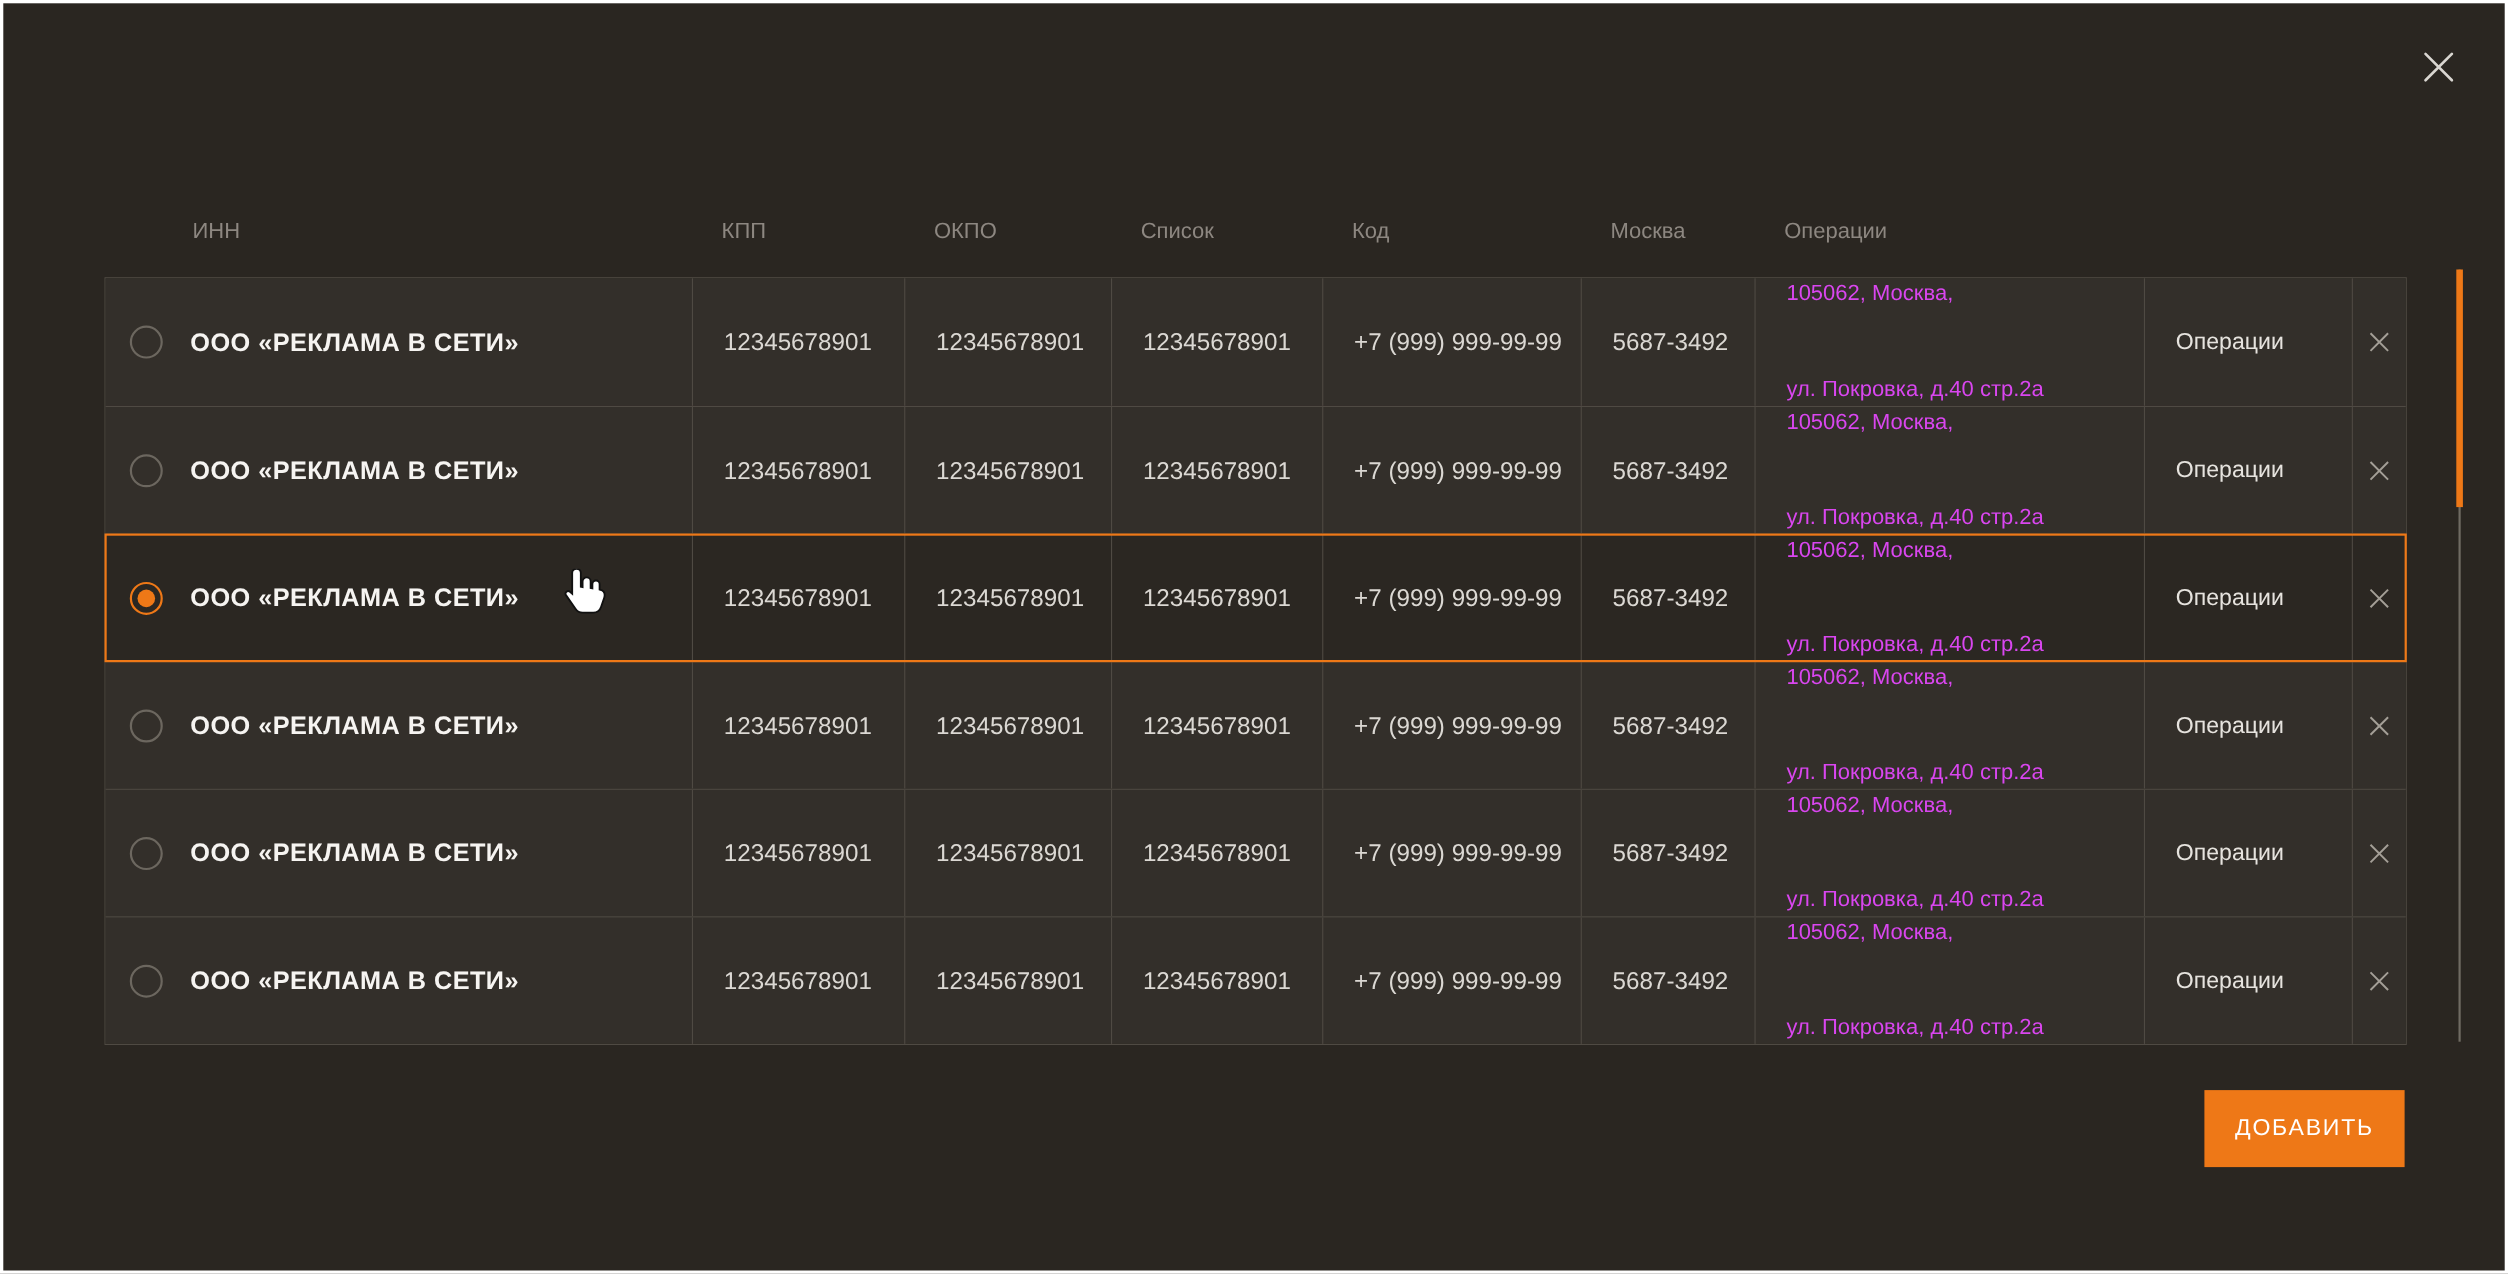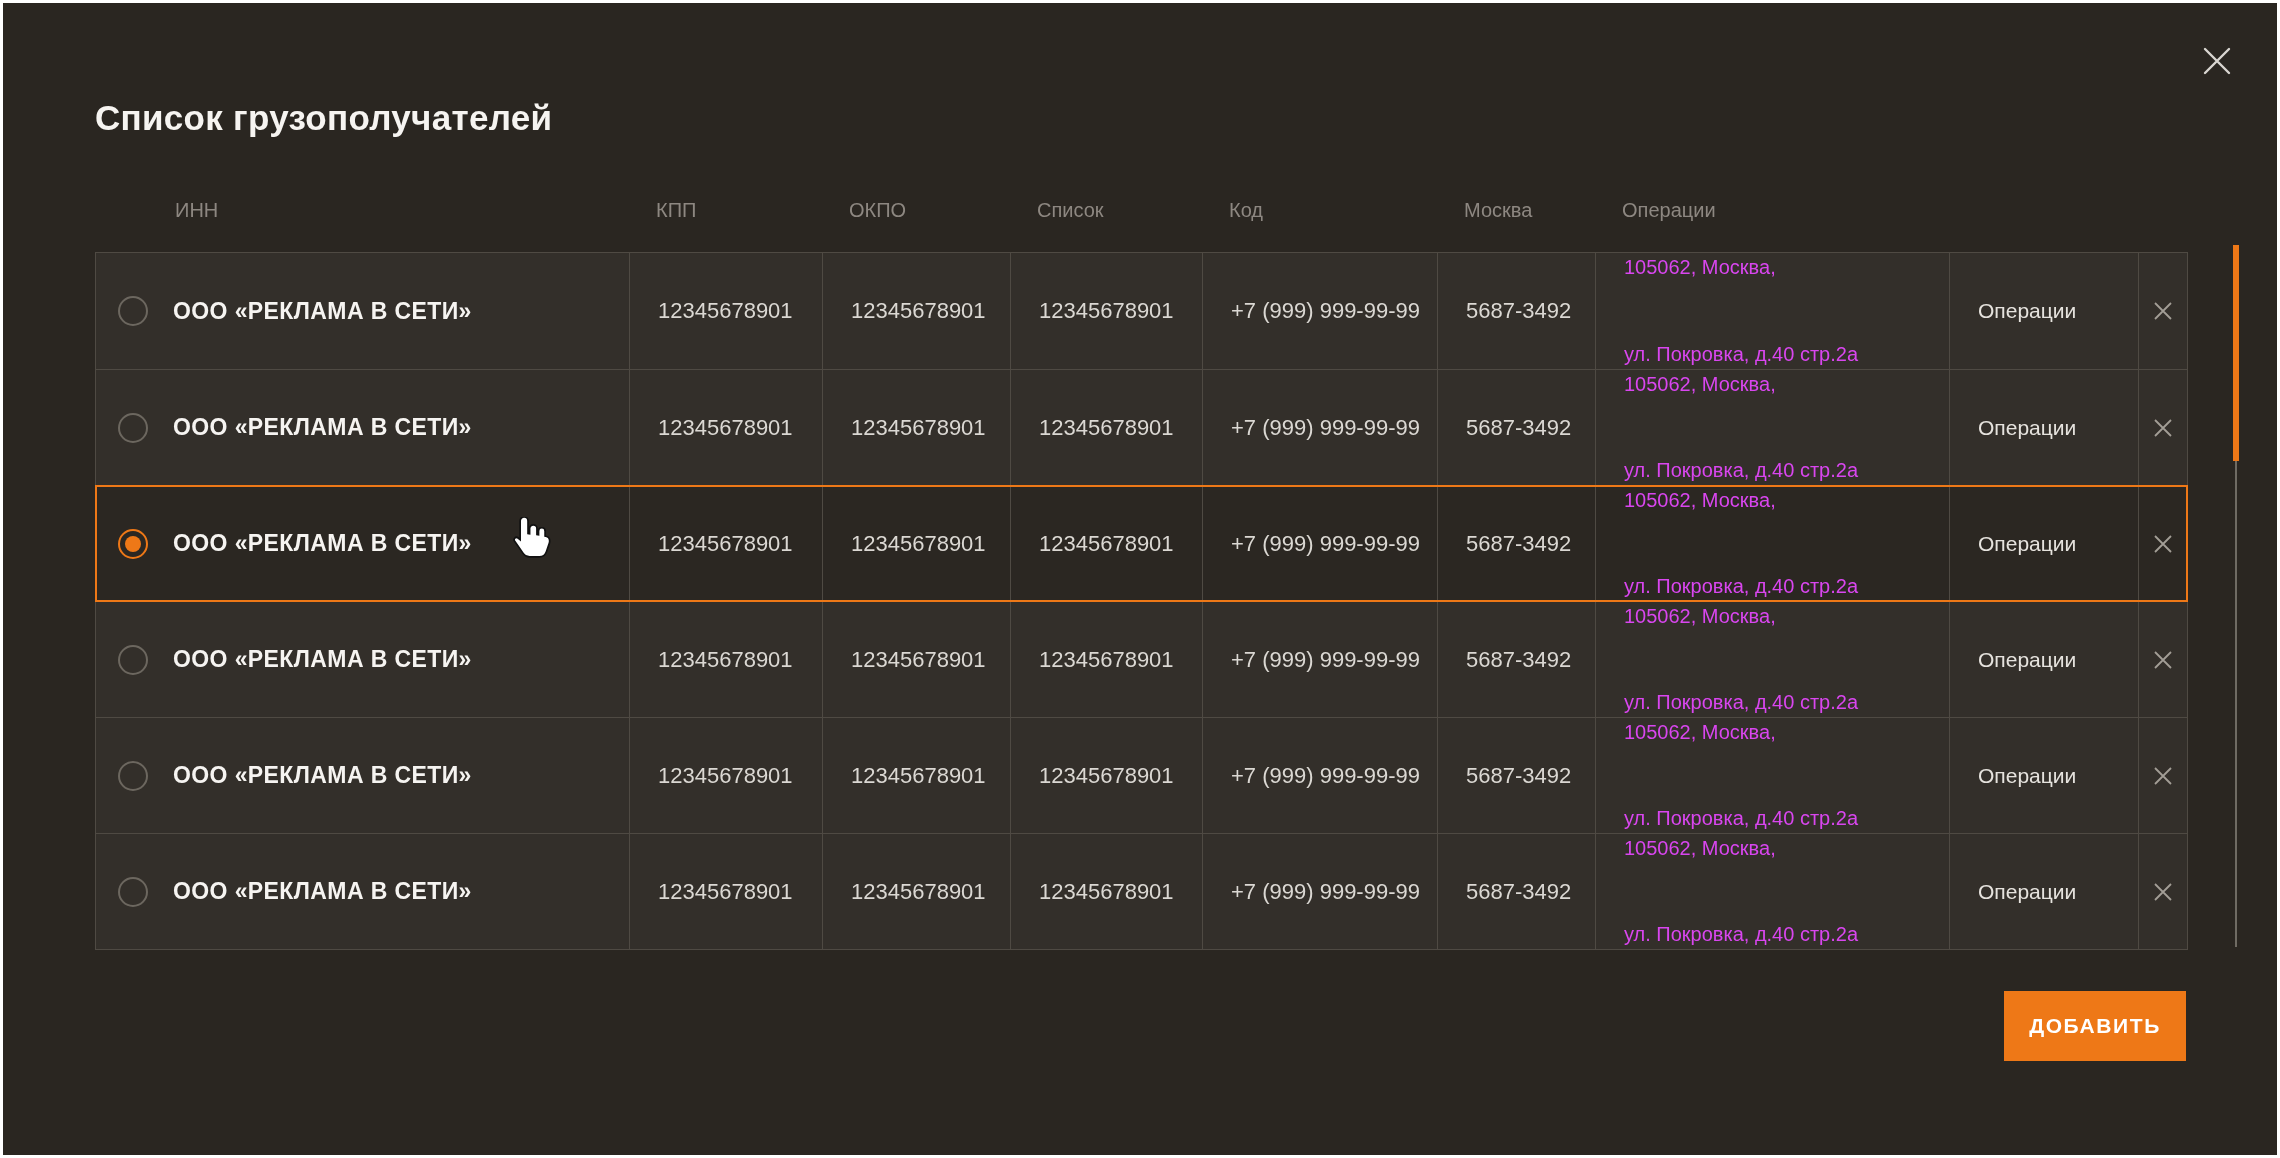--- a/index.html
+++ b/index.html
@@ -82,37 +82,36 @@
     content:"";position:absolute;left:-1px;right:-1px;top:-1px;bottom:-1px;
     border:2px solid var(--accent-orange);pointer-events:none;z-index:2;
   }
 
   .scroll-track{position:absolute;left:2232px;top:242px;width:2px;height:702px;background:var(--scroll-track)}
   .scroll-thumb{position:absolute;left:2230px;top:242px;width:6px;height:216px;background:var(--accent-orange)}
 
   .add-btn{
     position:absolute;right:91px;top:988px;width:182px;height:70px;
     background:var(--accent-orange);border:none;cursor:pointer;
-    color:#ffffff;font-family:inherit;font-size:21px;font-weight:700;letter-spacing:1.6px;
+    color:#ffffff;font-family:inherit;font-size:21px;font-weight:400;letter-spacing:1.6px;
   }
 
   .cursor{position:absolute;left:506px;top:514px;width:42px;height:42px;pointer-events:none;z-index:10}
 </style>
 </head>
 <body>
 
 <div class="modal">
 
   <button class="close">
     <svg viewBox="0 0 40 40">
       <path d="M8 8 L32 32 M32 8 L8 32" stroke="currentColor" stroke-width="2.4" fill="none" stroke-linecap="round"></path>
     </svg>
   </button>
 
-  <h1 class="title">Список грузополучателей</h1>
 
   <div class="hrow" id="header-row">
       <div class="hcell">ИНН</div>
       <div class="hcell">КПП</div>
       <div class="hcell">ОКПО</div>
       <div class="hcell">Список</div>
       <div class="hcell">Код</div>
       <div class="hcell">Москва</div>
       <div class="hcell">Операции</div>
     </div>

